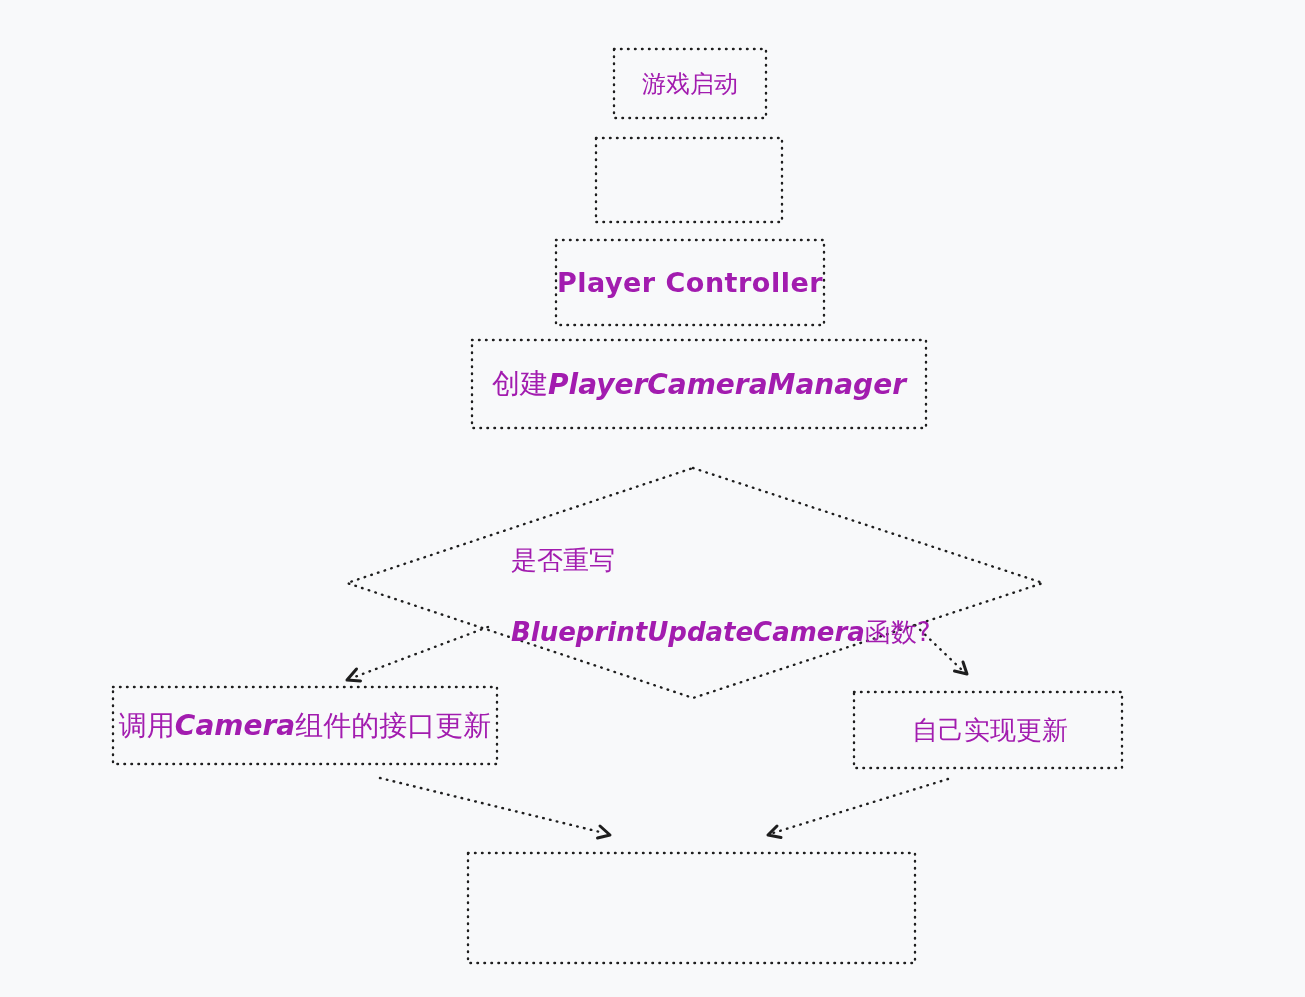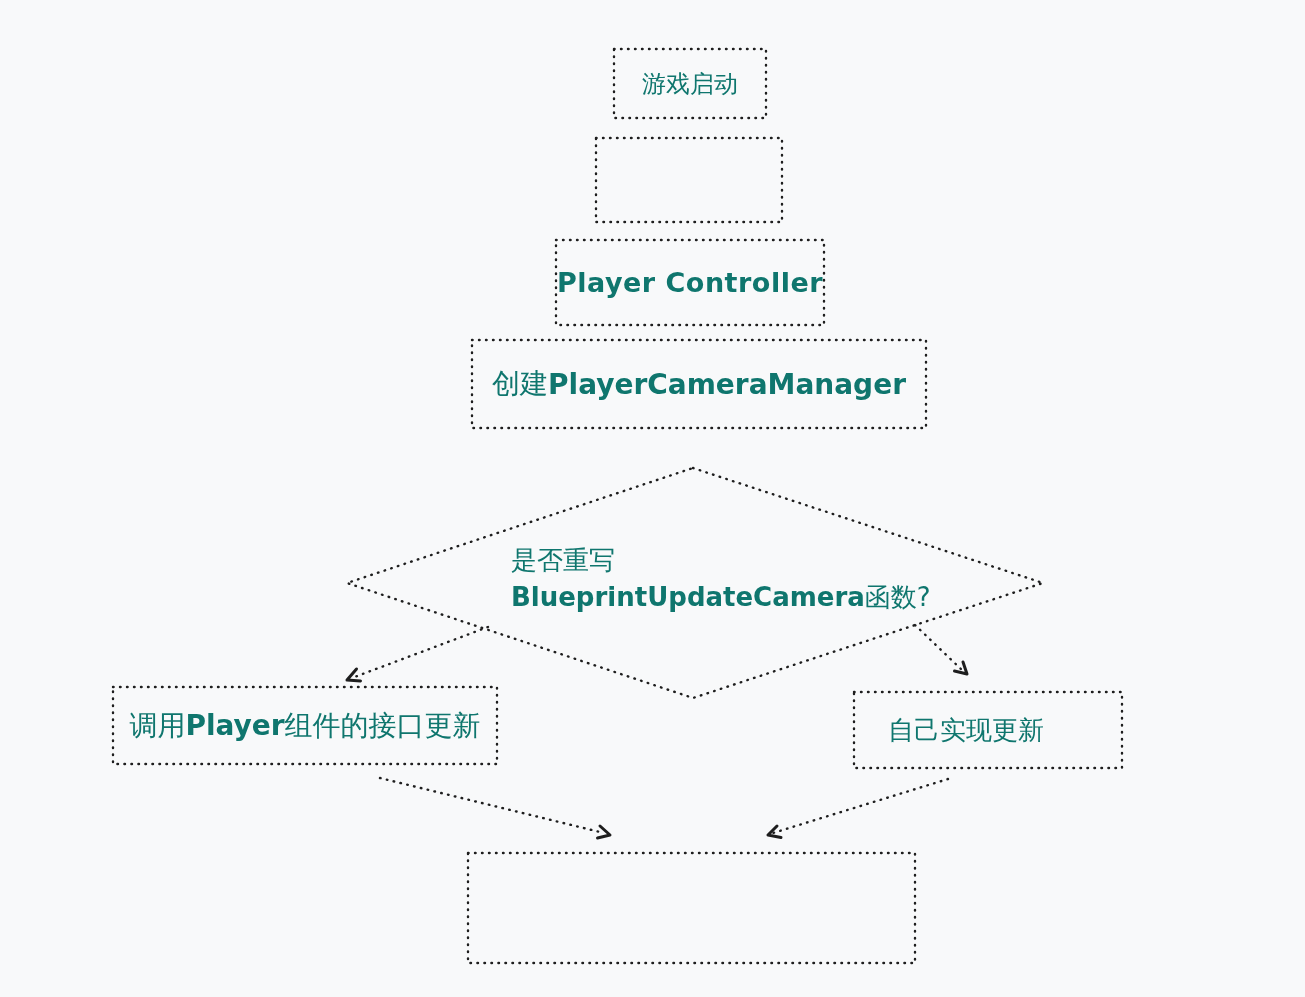--- a/index.html
+++ b/index.html
@@ -33,38 +33,39 @@
     stroke-dasharray: none;
     stroke-linecap: round;
     stroke-linejoin: round;
   }
   .label {
     position: absolute;
     display: flex;
     align-items: center;
     justify-content: center;
     white-space: nowrap;
-    color: #0f766e;
+    color: #a21caf;
   }
   .label.block {
     display: flex;
     flex-direction: column;
     align-items: flex-start;
     justify-content: center;
+    gap: 35px;
   }
-  .b { font-weight: 700; }
+  .b { font-weight: 700; font-style: italic; }
   .bold-label { font-weight: 700; letter-spacing: 0.5px; }
 
   #lbl-game-start        { left: 614px; top: 49px;  width: 152px; height: 69px; font-size: 24px; }
   #lbl-game-mode         { left: 596px; top: 138px; width: 186px; height: 84px; font-size: 29px; }
   #lbl-player-controller { left: 556px; top: 240px; width: 268px; height: 85px; font-size: 27px; }
   #lbl-create-pcm        { left: 472px; top: 340px; width: 454px; height: 88px; font-size: 28px; }
   #lbl-decision          { left: 511px; top: 542px; width: 430px; font-size: 26px; line-height: 37px; }
   #lbl-call-camera       { left: 113px; top: 687px; width: 384px; height: 77px; font-size: 28px; }
-  #lbl-self-impl         { left: 832px; top: 692px; width: 268px; height: 76px; font-size: 26px; }
+  #lbl-self-impl         { left: 856px; top: 692px; width: 268px; height: 76px; font-size: 26px; }
   #lbl-update-mod        { left: 496px; top: 853px; width: 410px; height: 110px; font-size: 26px; line-height: 41px; }
 </style>
 </head>
 <body>
 
 <div class="stage">
 
   <svg class="wires" viewBox="0 0 1305 997">
 
     <rect class="dotted" x="614" y="49" width="152" height="69"></rect>
@@ -99,20 +100,20 @@
       <span class="b">PlayerCameraManager</span>
     </div>
 
   <div class="label block" id="lbl-decision">
     <div><span>是否重写</span></div>
     <div><span class="b">BlueprintUpdateCamera</span><span>函数?</span></div>
   </div>
 
   <div class="label" id="lbl-call-camera">
       <span>调用</span>
-      <span class="b">Player</span>
+      <span class="b">Camera</span>
       <span>组件的接口更新</span>
     </div>
 
   <div class="label" id="lbl-self-impl">自己实现更新</div>
 
 
 </div>
 
 </body></html>

